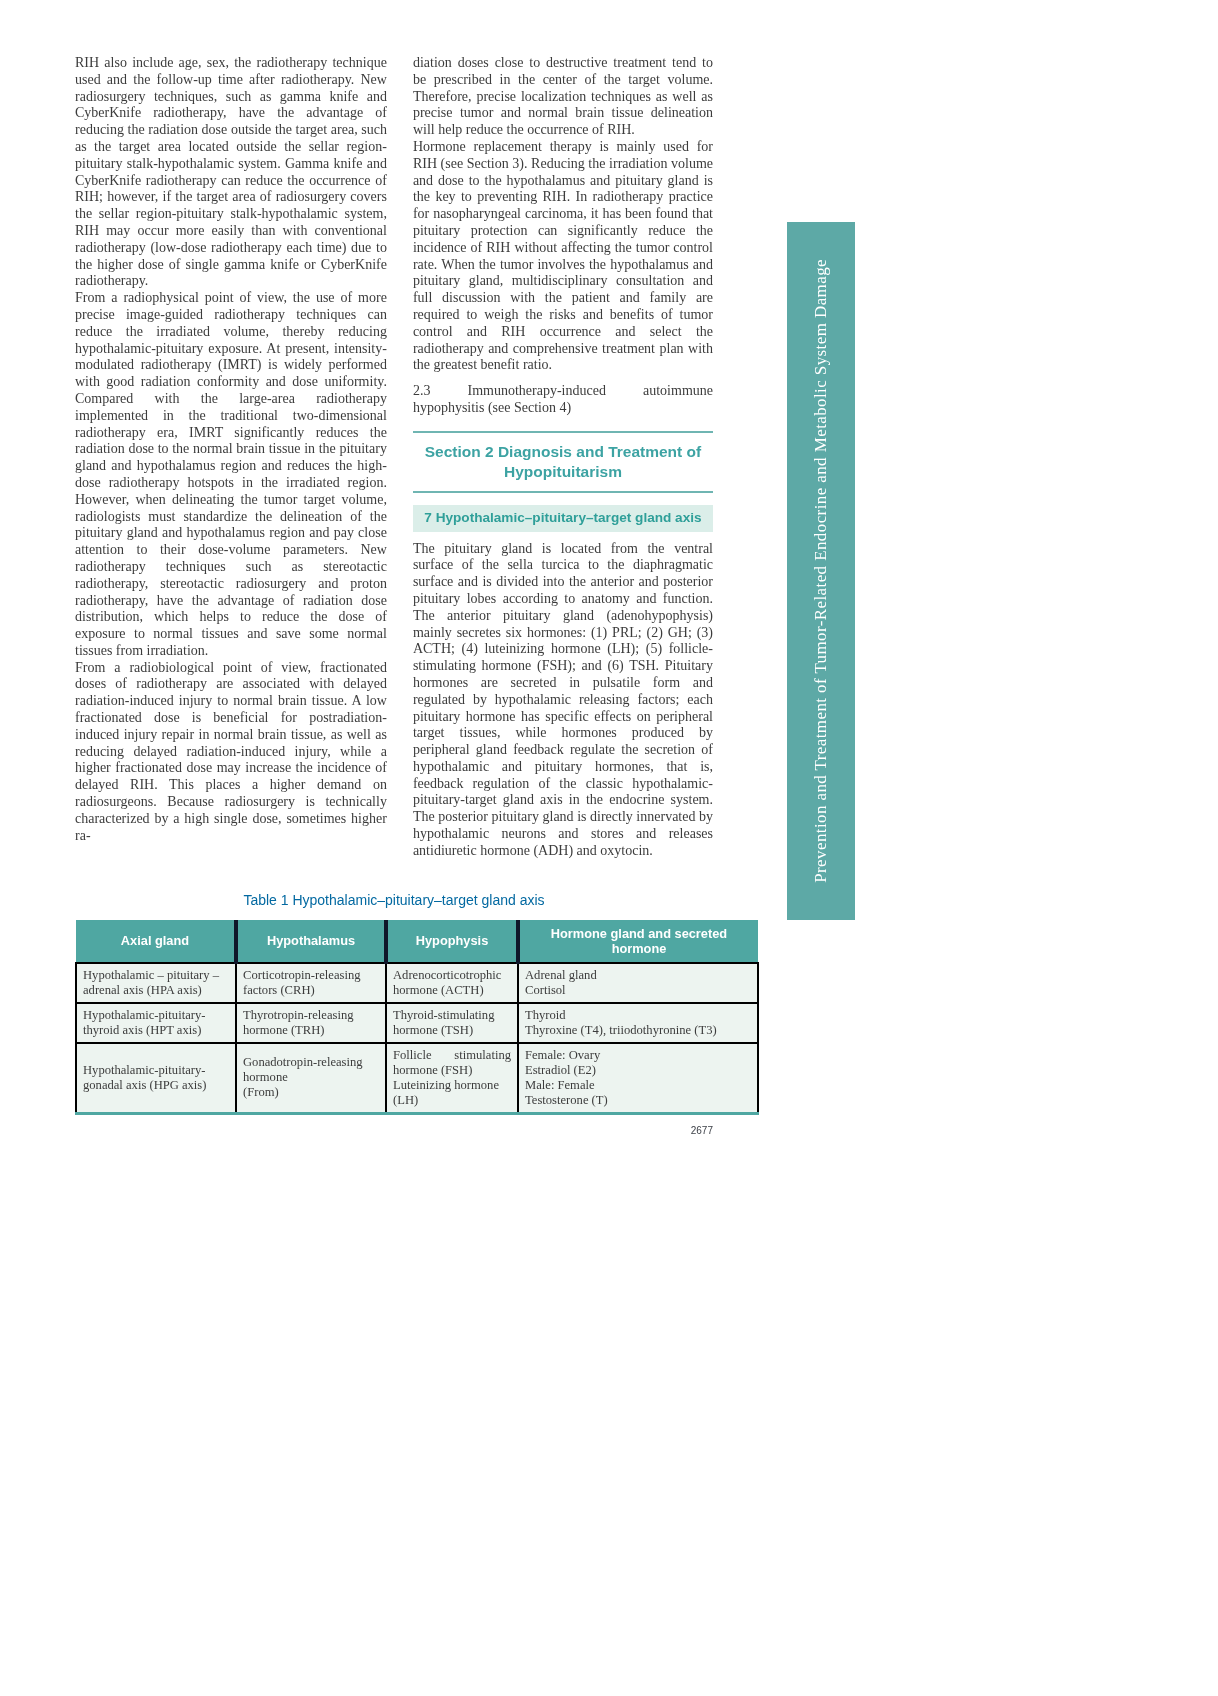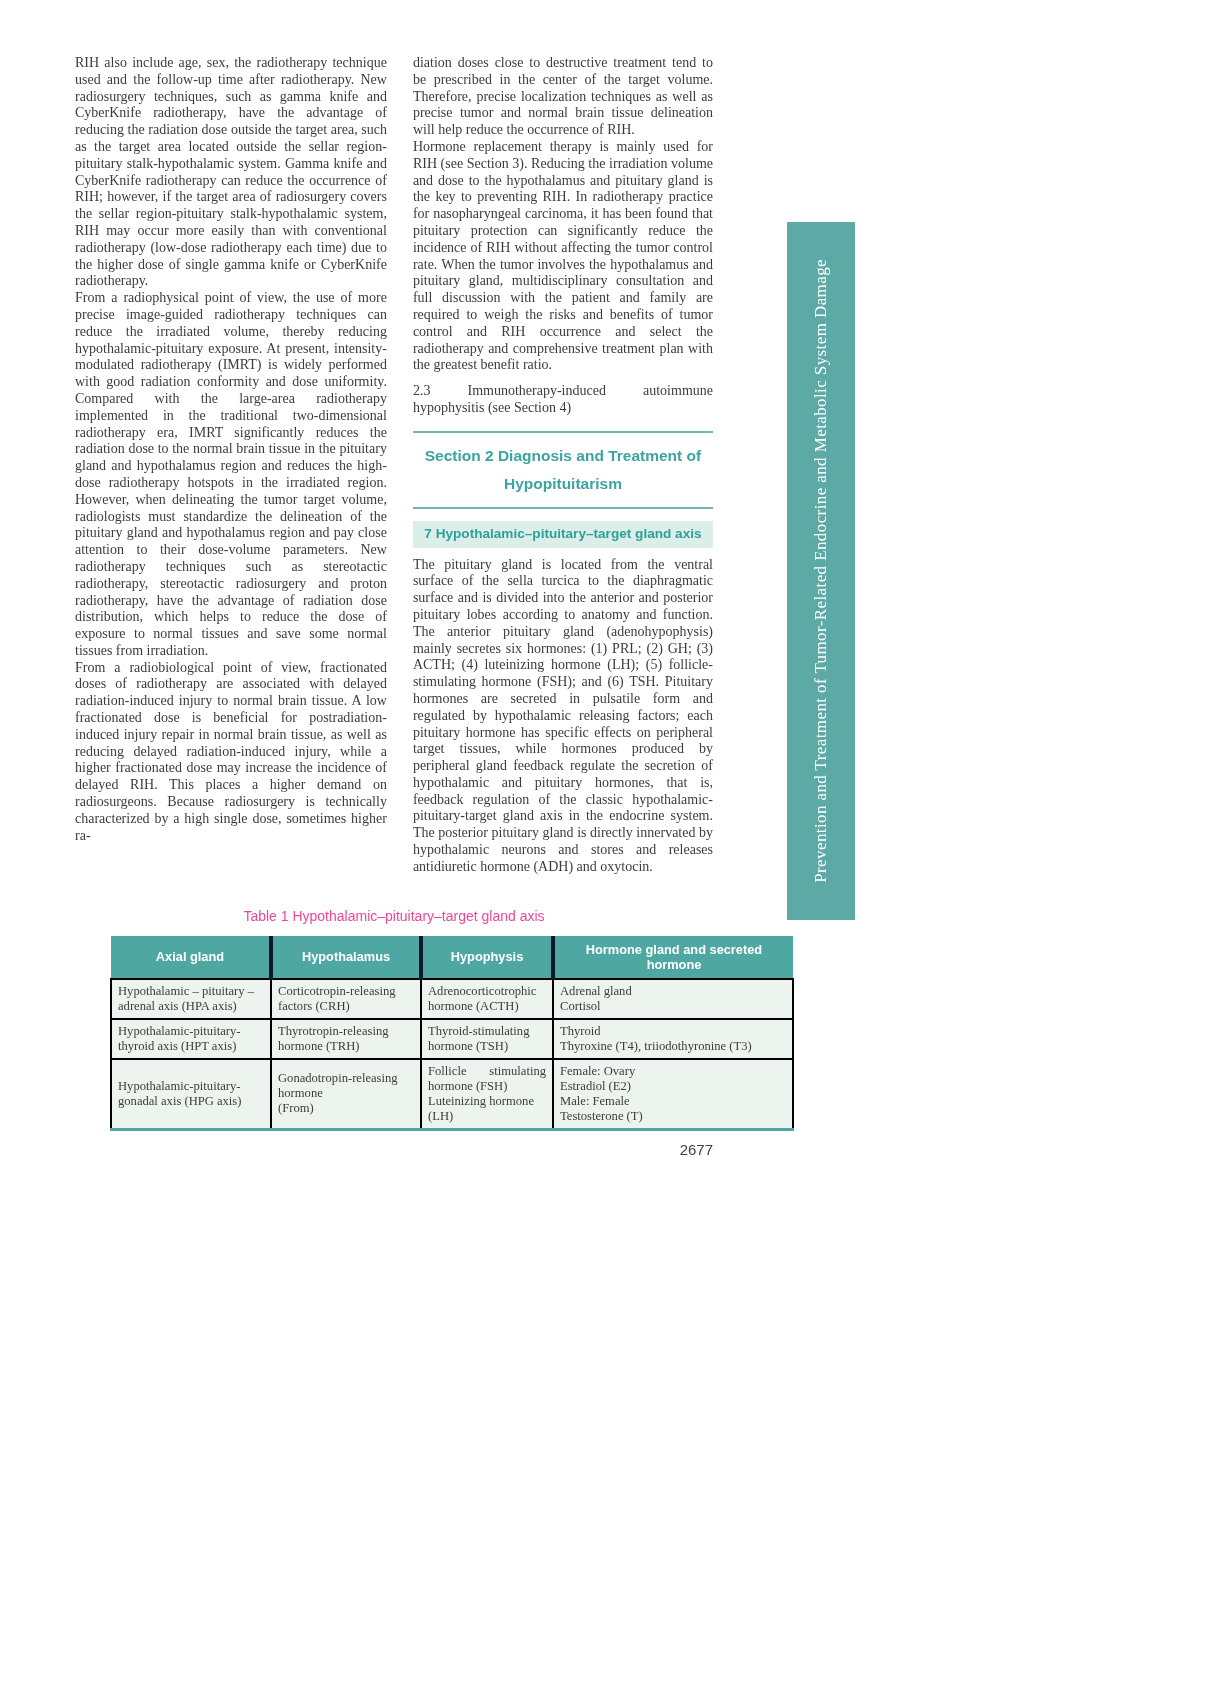--- a/index.html
+++ b/index.html
@@ -17,43 +17,42 @@
   .col.right { width: 306px; }
   .col p { margin: 0; }
   .subsec23 { margin-top: 9px !important; }
 
   .section-heading-block {
     margin-top: 14px; margin-bottom: 12px;
     border-top: 2px solid #6fb5b2; border-bottom: 2px solid #6fb5b2;
     padding: 9px 6px;
     text-align: center;
     font-family: "Liberation Sans", "DejaVu Sans", sans-serif;
-    font-weight: bold; font-size: 15.5px; line-height: 28px;
+    font-weight: bold; font-size: 15.5px; line-height: 20px;
     color: #3da3a3;
   }
   .axis-bar {
     margin: 0 0 9px 0;
     background: #dbeee9;
     padding: 5px 2px;
     text-align: center;
     font-family: "Liberation Sans", "DejaVu Sans", sans-serif;
     font-weight: bold; font-size: 13.6px;
     color: #2f9f99;
   }
 
   .table-caption {
     margin-top: 32px; margin-bottom: 12px;
     text-align: center;
     font-family: "Liberation Sans", "DejaVu Sans", sans-serif;
-    font-size: 14px; color: #ec4899;
+    font-size: 14px; color: #0369a1;
   }
   table.axis-table {
     width: 638px; table-layout: fixed; border-collapse: collapse;
     border-bottom: 3px solid #4fa7a2;
-    margin-left: 35px;
   }
   table.axis-table th {
     background: #4fa7a2; color: #ffffff;
     font-family: "Liberation Sans", "DejaVu Sans", sans-serif;
     font-weight: bold; font-size: 12.8px;
     padding: 6px 4px; text-align: center;
     border-left: 4px solid #0f172a;
   }
   table.axis-table th:first-child { border-left: none; }
   table.axis-table th:nth-child(1) { width: 150px; }
@@ -66,21 +65,21 @@
     font-size: 12.6px; line-height: 15px;
     padding: 4px 6px; vertical-align: middle;
     color: #3c3c3c;
   }
   table.axis-table td div { text-align: justify; }
   table.axis-table td div:last-child { text-align: left; }
 
   .page-number {
     margin-top: 10px; text-align: right;
     font-family: "Liberation Sans", "DejaVu Sans", sans-serif;
-    font-size: 15px; color: #3d4148;
+    font-size: 10px; color: #3d4148;
   }
 
   .sidebar {
     position: absolute; left: 787px; top: 222px; width: 68px; height: 698px;
     background: #5fa8a5; background: #5da9a6;
     display: flex; align-items: center; justify-content: center;
   }
   .sidebar-text {
     writing-mode: vertical-rl; transform: rotate(180deg);
     color: #ffffff;

